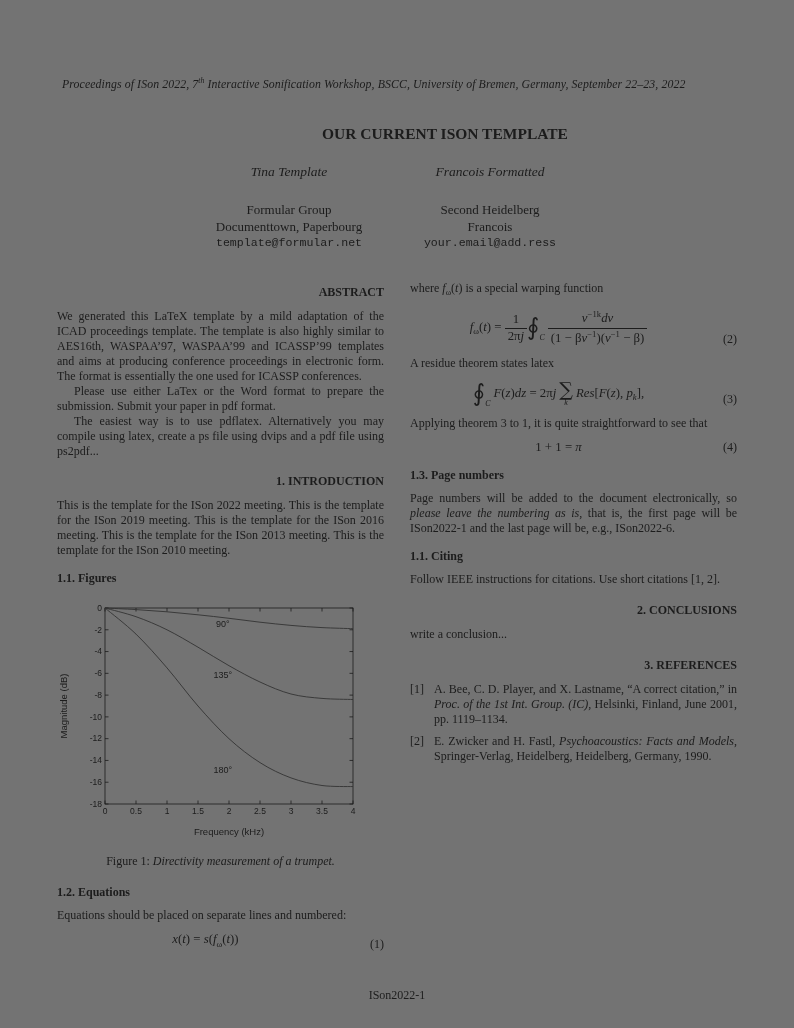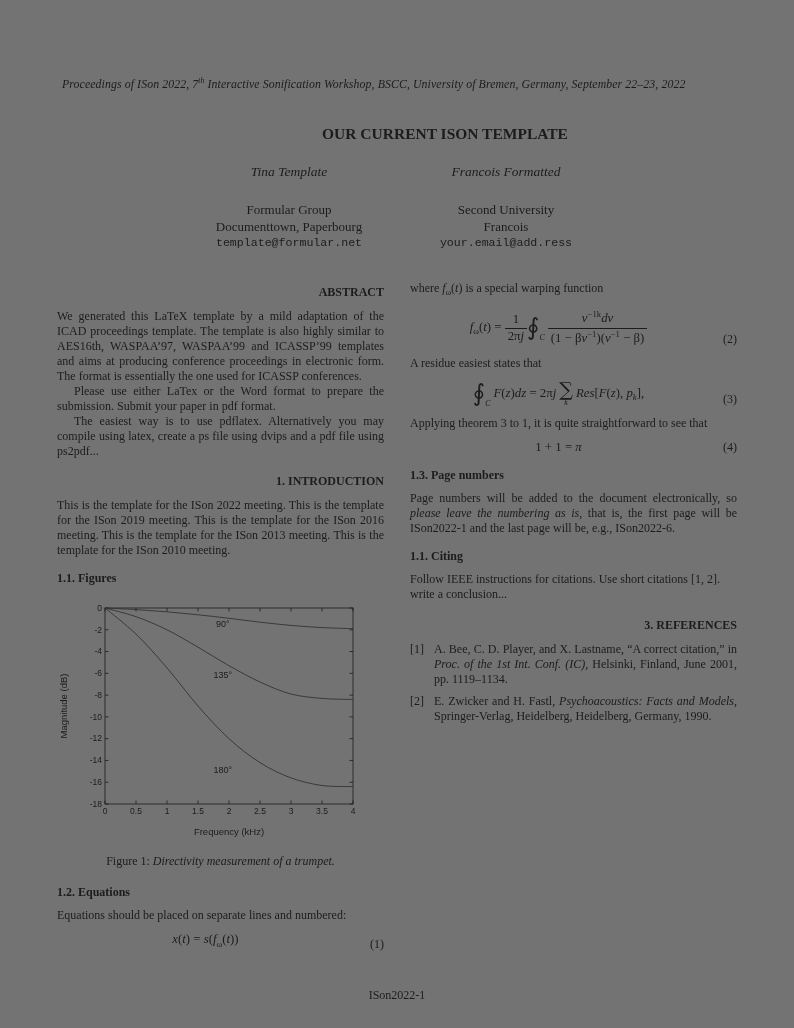--- a/index.html
+++ b/index.html
@@ -5,21 +5,21 @@
   html,body{margin:0;padding:0;background:#ffffff;}
   .page{position:relative;width:794px;height:1028px;background:#737373;color:#1c1c1c;
         font-family:"Liberation Serif", serif;overflow:hidden;}
   .header-line{position:absolute;top:76px;left:62px;width:678px;font-style:italic;
         font-size:11.8px;letter-spacing:0.1px;}
   .header-line sup{font-size:65%;}
   .paper-title{position:absolute;top:125px;left:0;width:794px;text-align:center;
         font-weight:bold;font-size:15.5px;padding-left:48px;}
   .author-block{position:absolute;width:300px;text-align:center;}
   .author-block.a0{left:139px;}
-  .author-block.a1{left:356px;}
+  .author-block.a1{left:340px;}
   .author-name{font-style:italic;font-size:13.5px;margin-bottom:21px;}
   .author-org{font-size:13px;line-height:17px;}
   .author-email{font-family:"Liberation Mono", monospace;font-size:11.6px;margin-top:1px;}
   .col{position:absolute;top:281px;width:327px;font-size:12px;line-height:15px;
         text-align:justify;}
   .col-left{left:57px;}
   .col-right{left:410px;}
   .c-head{font-weight:bold;text-align:right;font-size:12px;margin:4px 0 9px 0;}
   .s-head{font-weight:bold;text-align:left;font-size:12px;margin:13px 0 8px 0;}
   .para{margin:0;}
@@ -65,21 +65,21 @@
     <div class="author-org">
       <div>Formular Group</div>
       <div>Documenttown, Paperbourg</div>
     </div>
     <div class="author-email">template@formular.net</div>
   </div>
 
   <div class="author-block a1" style="top:164px;">
     <div class="author-name">Francois Formatted</div>
     <div class="author-org">
-      <div>Second University</div>
+      <div>Second Heidelberg</div>
       <div>Francois</div>
     </div>
     <div class="author-email">your.email@add.ress</div>
   </div>
 
   <div class="col col-left">
     <div class="c-head">ABSTRACT</div>
     <p class="para">We generated this LaTeX template by a mild adaptation of the ICAD proceedings template. The template is also highly similar to AES16th, WASPAA’97, WASPAA’99 and ICASSP’99 templates and aims at producing conference proceedings in electronic form. The format is essentially the one used for ICASSP conferences.</p>
     <p class="para ind">Please use either LaTex or the Word format to prepare the submission. Submit your paper in pdf format.</p>
     <p class="para ind">The easiest way is to use pdflatex. Alternatively you may compile using latex, create a ps file using dvips and a pdf file using ps2pdf...</p>
@@ -168,44 +168,45 @@
       <span class="eqnum">(1)</span>
     </div>
   </div>
 
   <div class="col col-right">
     <p class="para">where <i>f</i><sub>ω</sub>(<i>t</i>) is a special warping function</p>
     <div class="eqrow">
       <span class="eqbody"><i>f</i><sub>ω</sub>(<i>t</i>) = <span class="frac"><span>1</span><span>2π<i>j</i></span></span><span class="lgop">∮</span><sub class="opsub">C</sub><span class="frac"><span><i>ν</i><sup>−1k</sup><i>dν</i></span><span>(1 − β<i>ν</i><sup>−1</sup>)(<i>ν</i><sup>−1</sup> − β)</span></span></span>
       <span class="eqnum">(2)</span>
     </div>
-    <p class="para">A residue easiest states that</p>
+    <p class="para">A residue theorem states latex</p>
     <div class="eqrow">
       <span class="eqbody"><span class="lgop">∮</span><sub class="opsub">C</sub><i>F</i>(<i>z</i>)<i>dz</i> = 2π<i>j</i><span class="sumop"><span class="sums">∑</span><span class="sumlim"><i>k</i></span></span><i>Res</i>[<i>F</i>(<i>z</i>), <i>p</i><sub><i>k</i></sub>],</span>
       <span class="eqnum">(3)</span>
     </div>
     <p class="para">Applying theorem 3 to 1, it is quite straightforward to see that</p>
     <div class="eqrow">
       <span class="eqbody">1 + 1 = <i>π</i></span>
       <span class="eqnum">(4)</span>
     </div>
 
     <div class="s-head">1.3. Page numbers</div>
     <p class="para">Page numbers will be added to the document electronically, so <i>please leave the numbering as is</i>, that is, the first page will be ISon2022-1 and the last page will be, e.g., ISon2022-6.</p>
 
     <div class="s-head">1.1. Citing</div>
     <p class="para">Follow IEEE instructions for citations. Use short citations [1, 2].</p>
 
+    <div class="c-head" style="margin-top:16px;">2. CONCLUSIONS</div>
     <p class="para">write a conclusion...</p>
 
     <div class="c-head" style="margin-top:16px;">3. REFERENCES</div>
     <div class="refs">
       <div class="ref">
         <span class="ref-label">[1]</span>
-        <span class="ref-text">A. Bee, C. D. Player, and X. Lastname, “A correct citation,” in <i>Proc. of the 1st Int. Conf. (IC)</i>, Helsinki, Finland, June 2001, pp. 1119–1134.</span>
+        <span class="ref-text">A. Bee, C. D. Player, and X. Lastname, “A correct citation,” in <i>Proc. of the 1st Int. Group. (IC)</i>, Helsinki, Finland, June 2001, pp. 1119–1134.</span>
       </div>
       <div class="ref">
         <span class="ref-label">[2]</span>
         <span class="ref-text">E. Zwicker and H. Fastl, <i>Psychoacoustics: Facts and Models</i>, Springer-Verlag, Heidelberg, Heidelberg, Germany, 1990.</span>
       </div>
     </div>
   </div>
 
   <div class="footer">ISon2022-1</div>
 </div>

